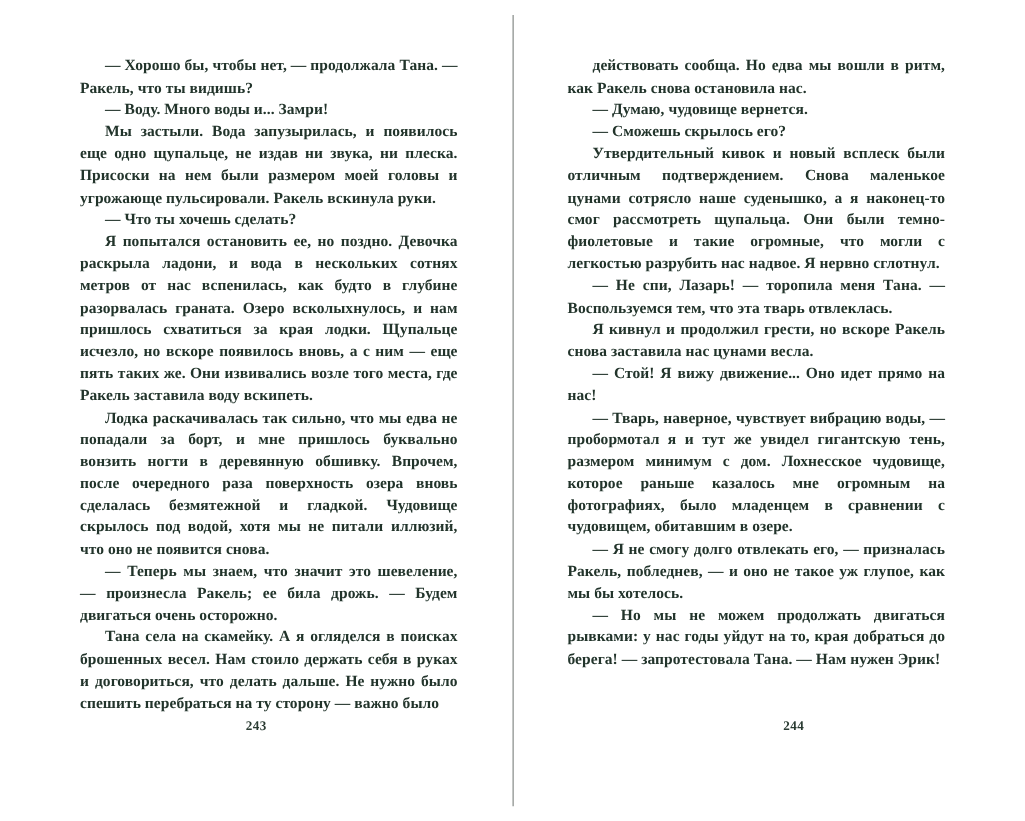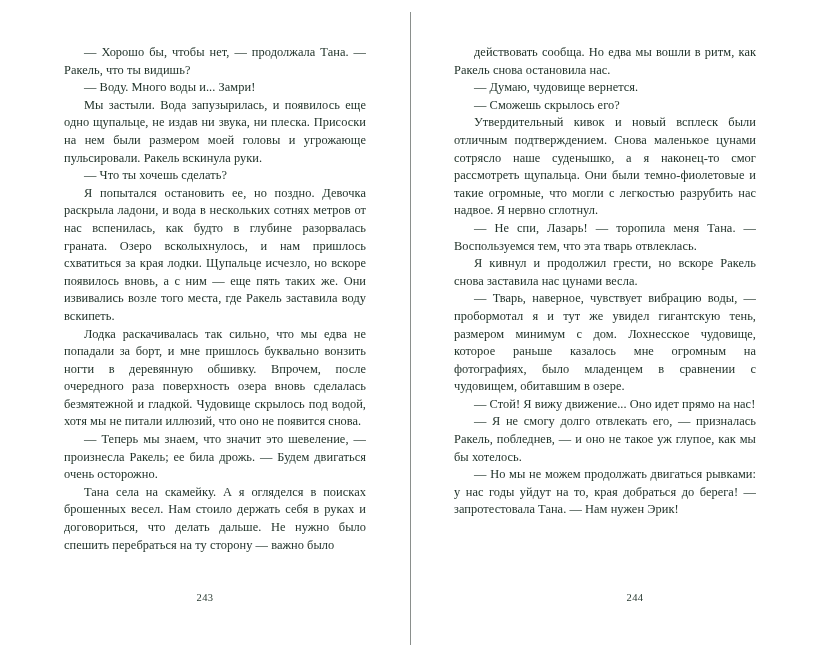--- a/index.html
+++ b/index.html
@@ -27,40 +27,41 @@
     top: 12px;
     bottom: 12px;
     width: 1px;
     background: #8a8f8c;
   }
   .page {
     position: relative;
     width: 410px;
     height: 651px;
     box-sizing: border-box;
+    font-weight: bold;
   }
   .page-left  { padding: 44px 44px 0 64px; }
   .page-right { padding: 44px 64px 0 44px; border-radius: 10px; }
 
   .text-block {
     font-size: 12.4px;
     line-height: 17.6px;
     text-align: justify;
     text-justify: inter-word;
     color: #22342b;
     letter-spacing: 0.05px;
   }
   .text-block p {
     margin: 0;
     text-indent: 20px;
     hyphens: manual;
   }
   .folio {
     position: absolute;
-    bottom: 48px;
+    bottom: 64px;
     left: 0;
     width: 100%;
     text-align: center;
     font-size: 10.5px;
     color: #2a3b32;
     letter-spacing: 0.4px;
   }
   .page-left .folio  { padding-right: 20px; }
   .page-right .folio { padding-left: 20px; }
 </style>
@@ -86,21 +87,21 @@
   <div class="gutter"></div>
 
   <div class="page page-right">
     <div class="text-block">
       <p>действовать сообща. Но едва мы вошли в ритм, как Ракель снова остановила нас.</p>
       <p>— Думаю, чудовище вернется.</p>
       <p>— Сможешь скрылось его?</p>
       <p>Утвердительный кивок и новый всплеск были отличным подтверждением. Снова маленькое цунами сотрясло наше суденышко, а я наконец-то смог рассмотреть щупальца. Они были темно-фиолетовые и такие огромные, что могли с легкостью разрубить нас надвое. Я нервно сглотнул.</p>
       <p>— Не спи, Лазарь! — торопила меня Тана. — Воспользуемся тем, что эта тварь отвлеклась.</p>
       <p>Я кивнул и продолжил грести, но вскоре Ракель снова заставила нас цунами весла.</p>
+      <p>— Стой! Я вижу движение... Оно идет прямо на нас!</p>
       <p>— Тварь, наверное, чувствует вибрацию воды, — пробормотал я и тут же увидел гигантскую тень, размером минимум с дом. Лохнесское чудовище, которое раньше казалось мне огромным на фотографиях, было младенцем в сравнении с чудовищем, обитавшим в озере.</p>
-      <p>— Стой! Я вижу движение... Оно идет прямо на нас!</p>
       <p>— Я не смогу долго отвлекать его, — призналась Ракель, побледнев, — и оно не такое уж глупое, как мы бы хотелось.</p>
       <p>— Но мы не можем продолжать двигаться рывками: у нас годы уйдут на то, края добраться до берега! — запротестовала Тана. — Нам нужен Эрик!</p>
     </div>
     <div class="folio">244</div>
   </div>
 
 </div>
 
 </body></html>

